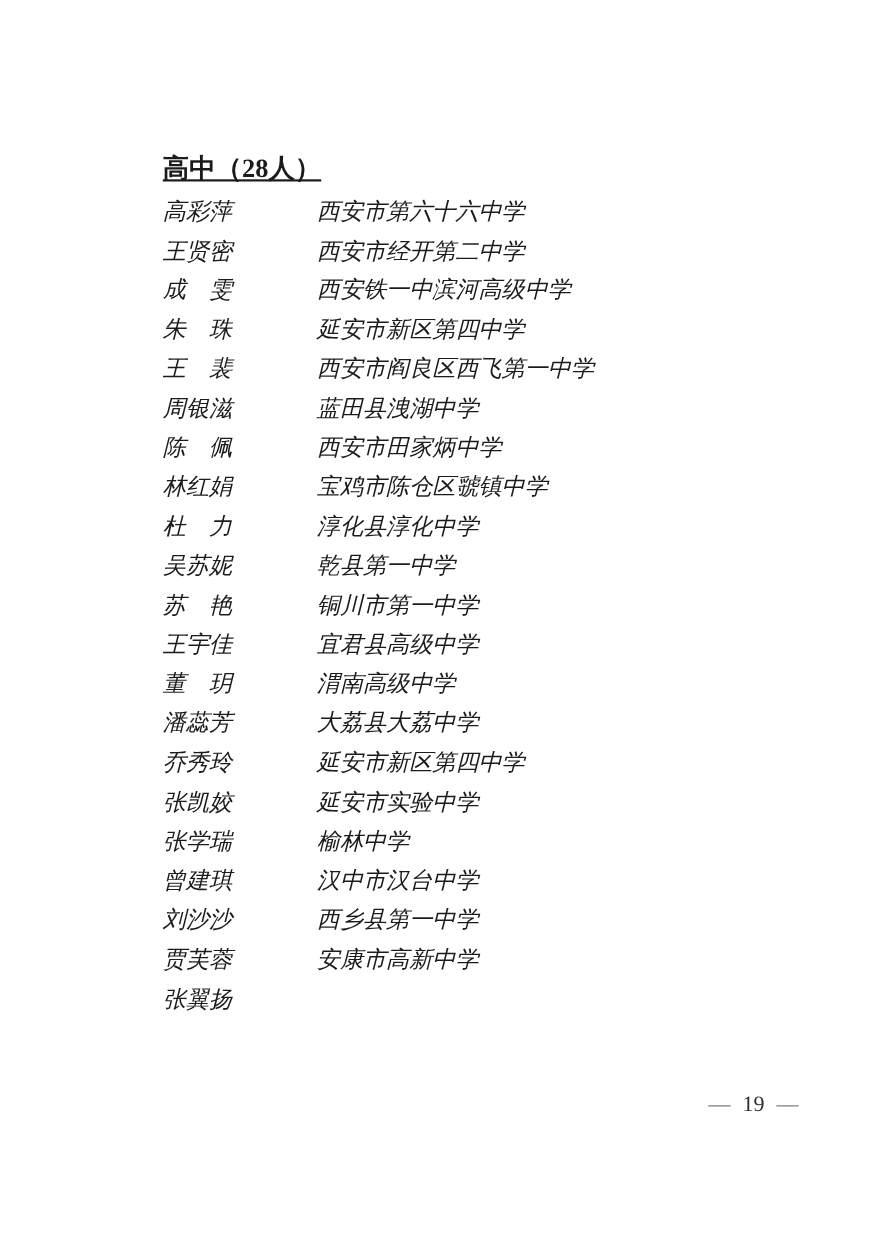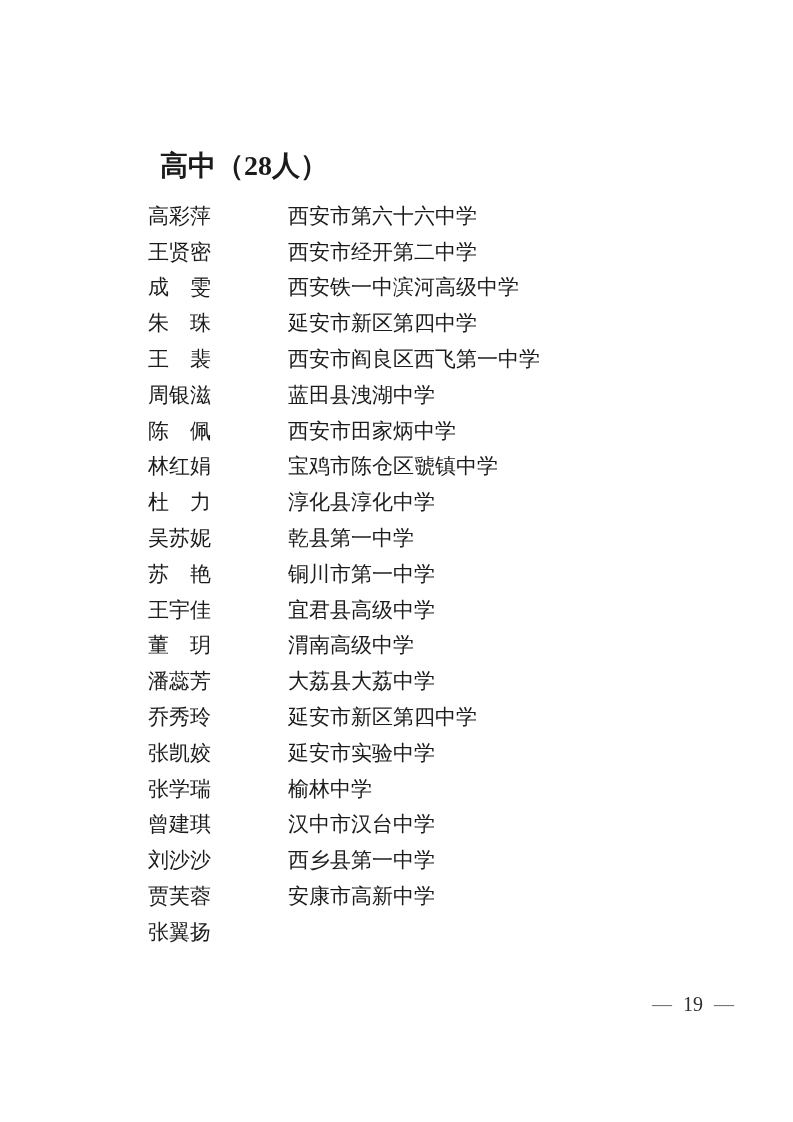--- a/index.html
+++ b/index.html
@@ -11,43 +11,44 @@
     font-family: "Liberation Serif", "DejaVu Serif", serif;
     color: #1b1b1b;
     overflow: hidden;
   }
   .content {
     position: absolute;
     left: 148px;
     top: 140px;
   }
   .heading {
-    margin: 12px;
-    font-size: 28px;
+    margin: 0;
+    font-size: 24px;
     font-weight: bold;
     height: 34px;
     line-height: 28px;
     white-space: nowrap;
+    text-decoration: underline;
   }
-  .roster { margin: 0; padding: 0; }
+  .roster { margin: 0; padding: 0; font-style: italic; }
   .row {
     display: flex;
     align-items: center;
     height: 35.8px;
     font-size: 21px;
     white-space: nowrap;
   }
   .name  { width: 140px; flex: 0 0 140px; }
   .school { }
   .footer {
     position: absolute;
     top: 993px;
-    left: 628px;
+    left: 596px;
     width: 130px;
-    text-align: center;
+    text-align: right;
     font-size: 20px;
     color: #2e2e2e;
     white-space: nowrap;
   }
   .footer .dash { color: #6e6e6e; }
   .footer .num  { margin: 0 6px; color: #2e2e2e; }
 </style>
 </head>
 <body>
 

